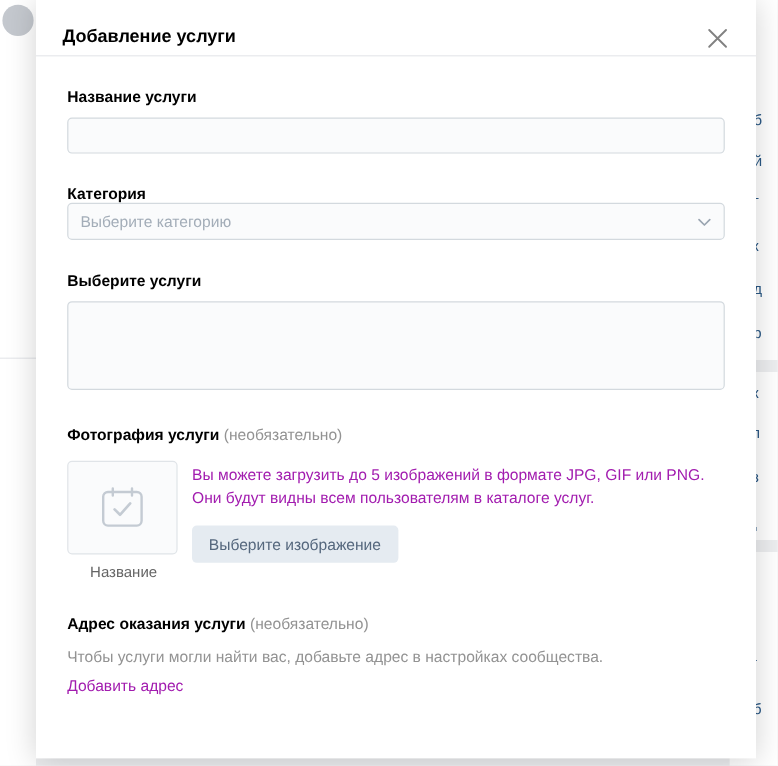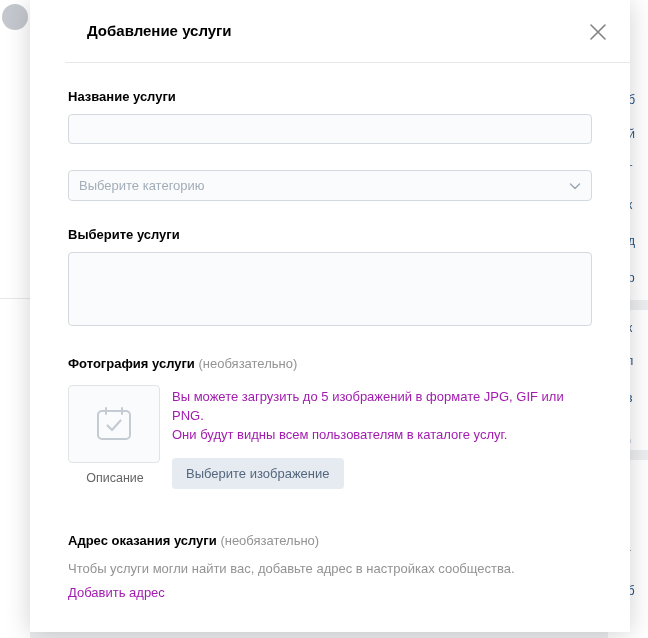--- a/index.html
+++ b/index.html
@@ -87,24 +87,23 @@
     top: 0;
     width: 600px;
     height: 632px;
     background: #ffffff;
     box-shadow: 0 2px 24px rgba(0,0,0,0.18);
     box-sizing: border-box;
     overflow: hidden;
   }
   .modal-header {
     position: relative;
-    height: 63px;
+    height: 47px;
     border-bottom: 1px solid #e7e8ec;
     box-sizing: border-box;
-    margin-left: 35px;
   }
   .modal-title {
     position: absolute;
     left: 22px;
     top: 22px;
     font-size: 15px;
     font-weight: bold;
     color: #000;
   }
   .close-btn {
@@ -114,39 +113,39 @@
     width: 32px;
     height: 32px;
     cursor: pointer;
     display: flex;
     align-items: center;
     justify-content: center;
   }
   .close-btn svg { display: block; }
 
   .modal-body {
-    padding: 0 38px;
+    padding: 0 26px;
   }
 
   .field-label {
     font-size: 13px;
     font-weight: bold;
     color: #000;
     margin: 0;
   }
   .field-label .optional {
     font-weight: normal;
     color: #939393;
   }
 
   .group-name { margin-top: 26px; }
   .group-category { margin-top: 26px; }
   .group-desc { margin-top: 26px; }
   .group-photo { margin-top: 30px; }
-  .group-address { margin-top: 44px; }
+  .group-address { margin-top: 28px; }
 
   .text-input {
     display: block;
     width: 100%;
     height: 30px;
     margin-top: 10px;
     padding: 0 10px;
     box-sizing: border-box;
     border: 1px solid #d3d9de;
     border-radius: 4px;
@@ -308,20 +307,21 @@
   </div>
 
   <div class="modal-body">
 
     <div class="group-name">
       <div class="field-label">Название услуги</div>
       <input class="text-input" type="text" placeholder="" style="">
     </div>
 
     <div class="group-category">
+      <div class="field-label">Категория</div>
       <div class="select-wrap">
         <div class="select-box">Выберите категорию</div>
         <span class="select-chevron">
           <svg width="14" height="14" viewBox="0 0 14 14" aria-hidden="true">
             <path d="M2.5 5 L7 9.5 L11.5 5" stroke="#9aa5b1" stroke-width="1.4" fill="none" stroke-linecap="round" stroke-linejoin="round"></path>
           </svg>
         </span>
       </div>
     </div>
 
@@ -338,21 +338,21 @@
 
       <div class="photo-row">
         <div class="photo-thumb-col">
           <div class="photo-thumb">
             <svg width="40" height="40" viewBox="0 0 40 40" aria-hidden="true">
               <rect x="4" y="7" width="32" height="28" rx="4" ry="4" fill="none" stroke="#c4cbd3" stroke-width="2"></rect>
               <path d="M12 4 L12 10 M28 4 L28 10" stroke="#c4cbd3" stroke-width="2" stroke-linecap="round"></path>
               <path d="M13.5 21.5 L18 26 L26.5 16.5" stroke="#c4cbd3" stroke-width="2.2" fill="none" stroke-linecap="round" stroke-linejoin="round"></path>
             </svg>
           </div>
-          <div class="photo-caption">Описание</div>
+          <div class="photo-caption">Название</div>
         </div>
 
         <div class="photo-info">
           <p class="photo-info-text">Вы можете загрузить до 5 изображений в формате JPG, GIF или PNG.</p>
           <p class="photo-info-text">Они будут видны всем пользователям в каталоге услуг.</p>
           <button class="choose-btn">Выберите изображение</button>
         </div>
       </div>
     </div>
 

